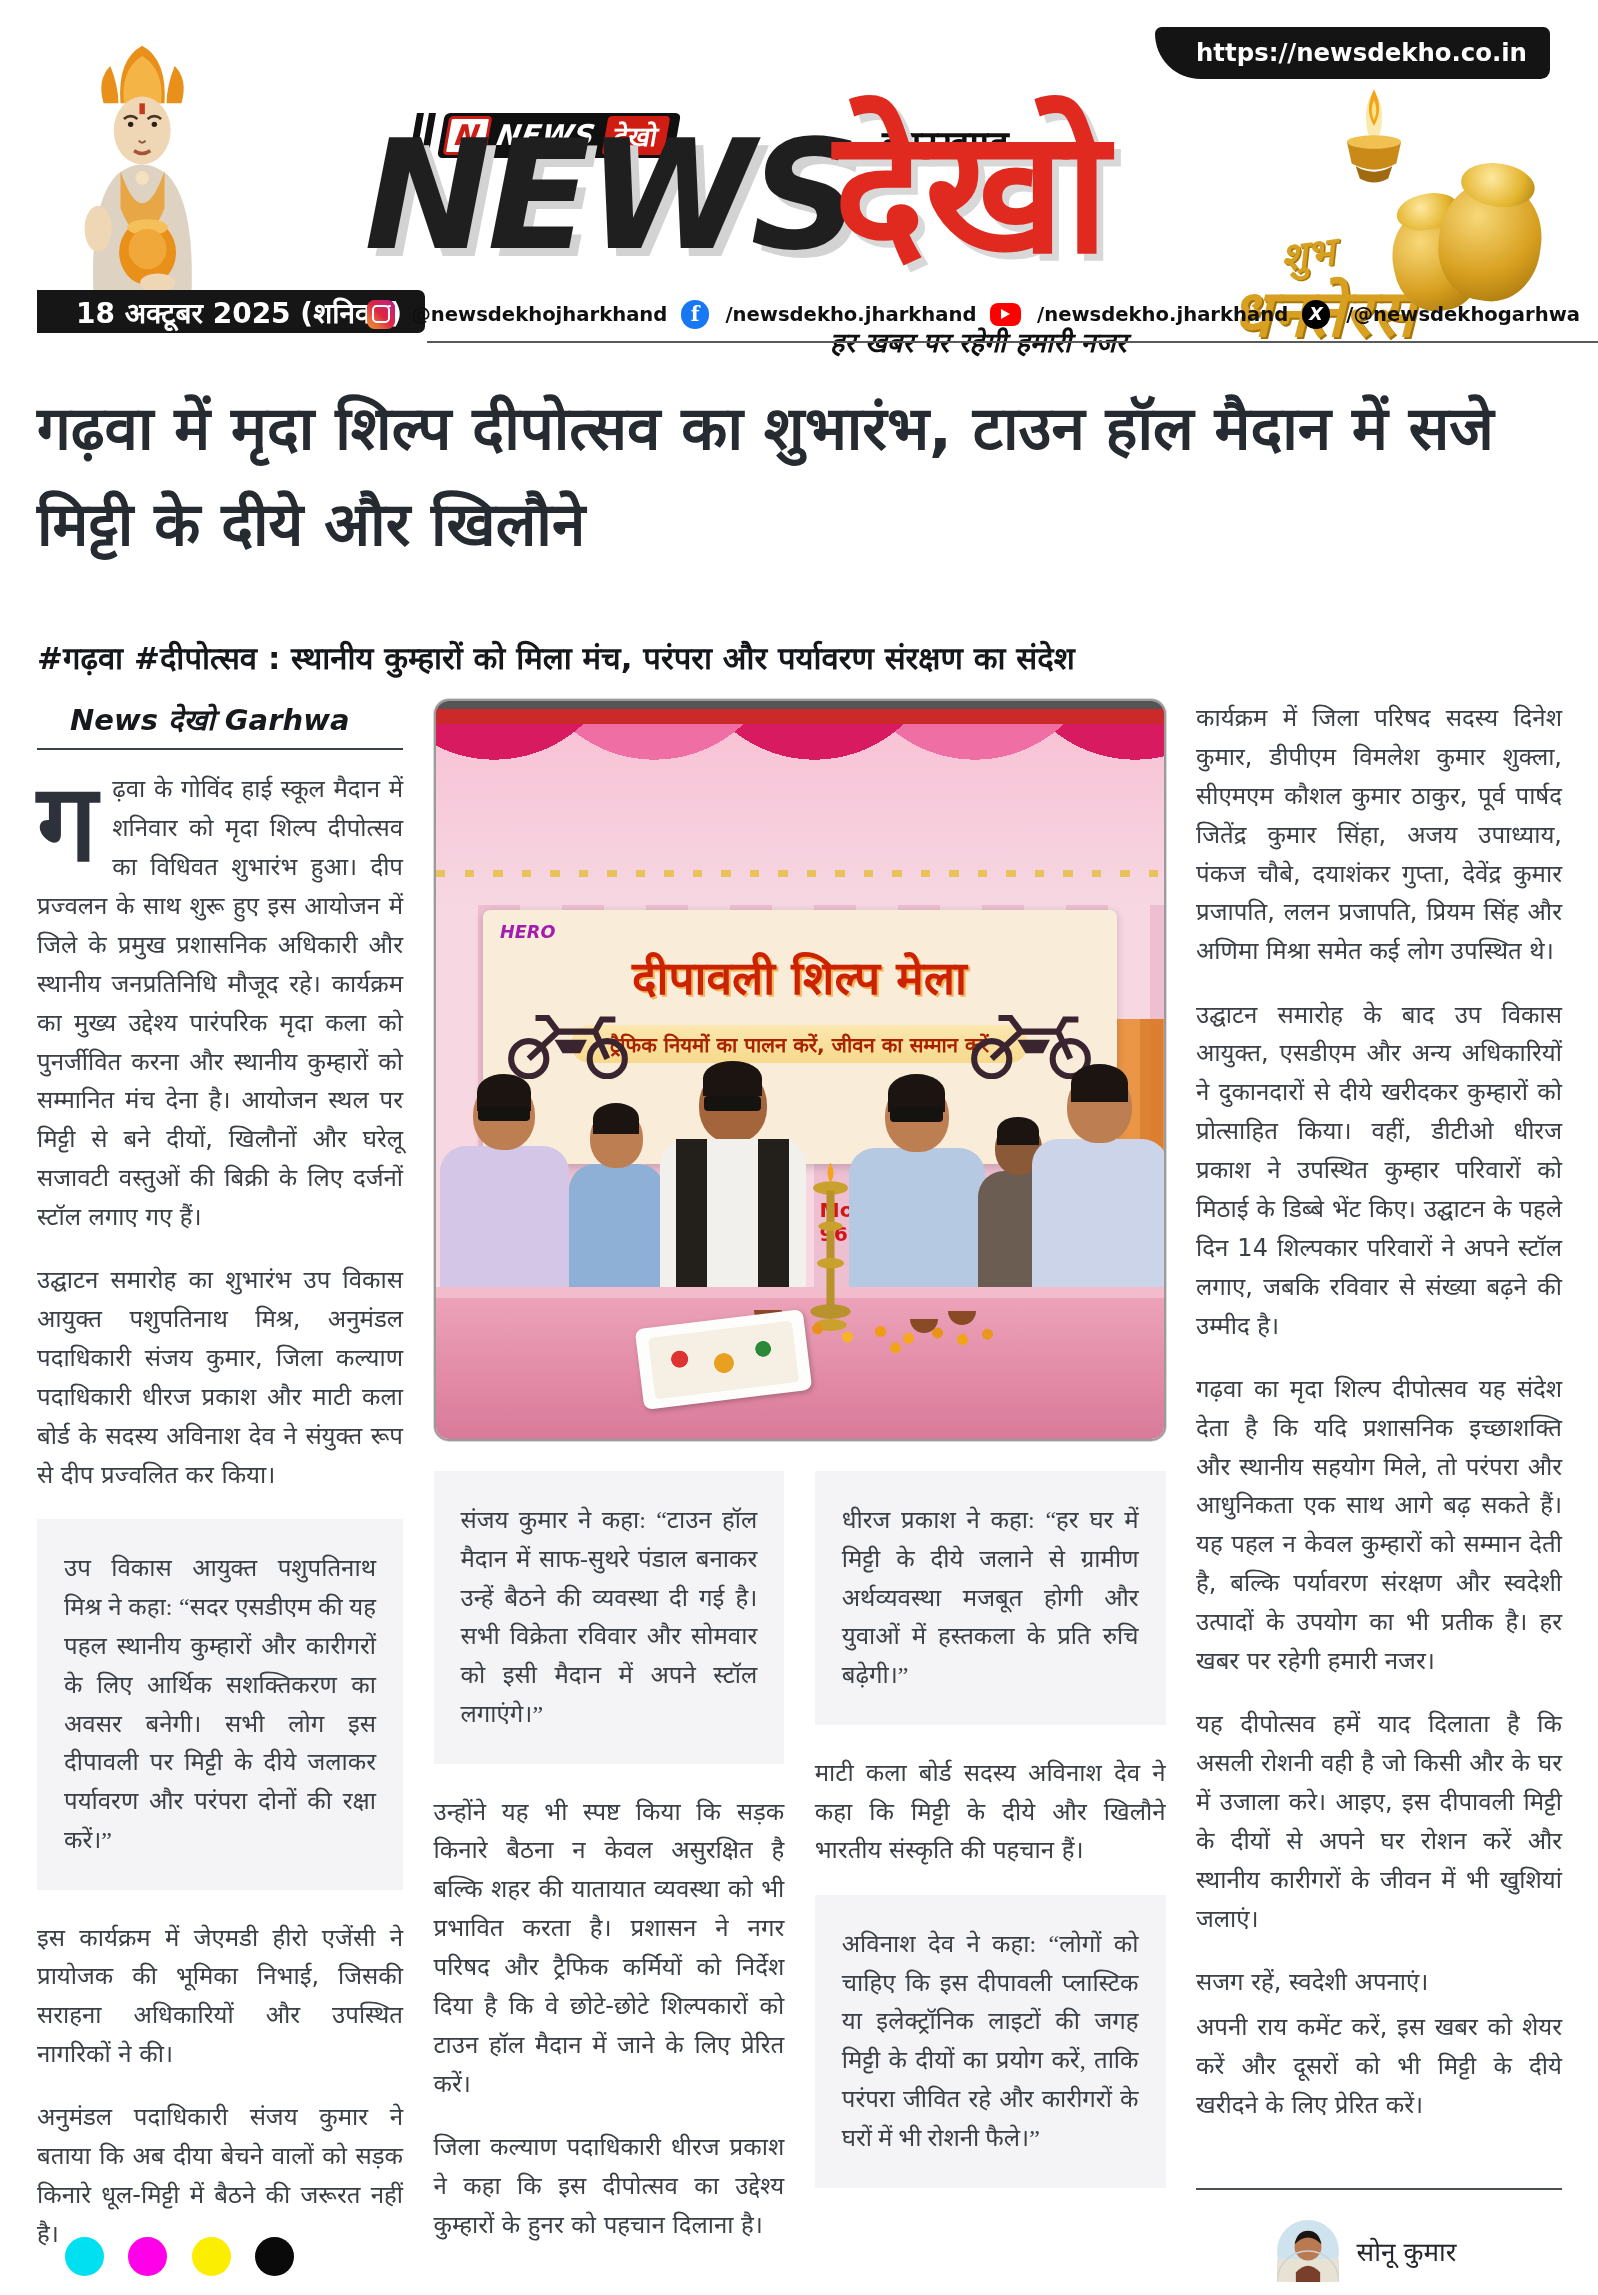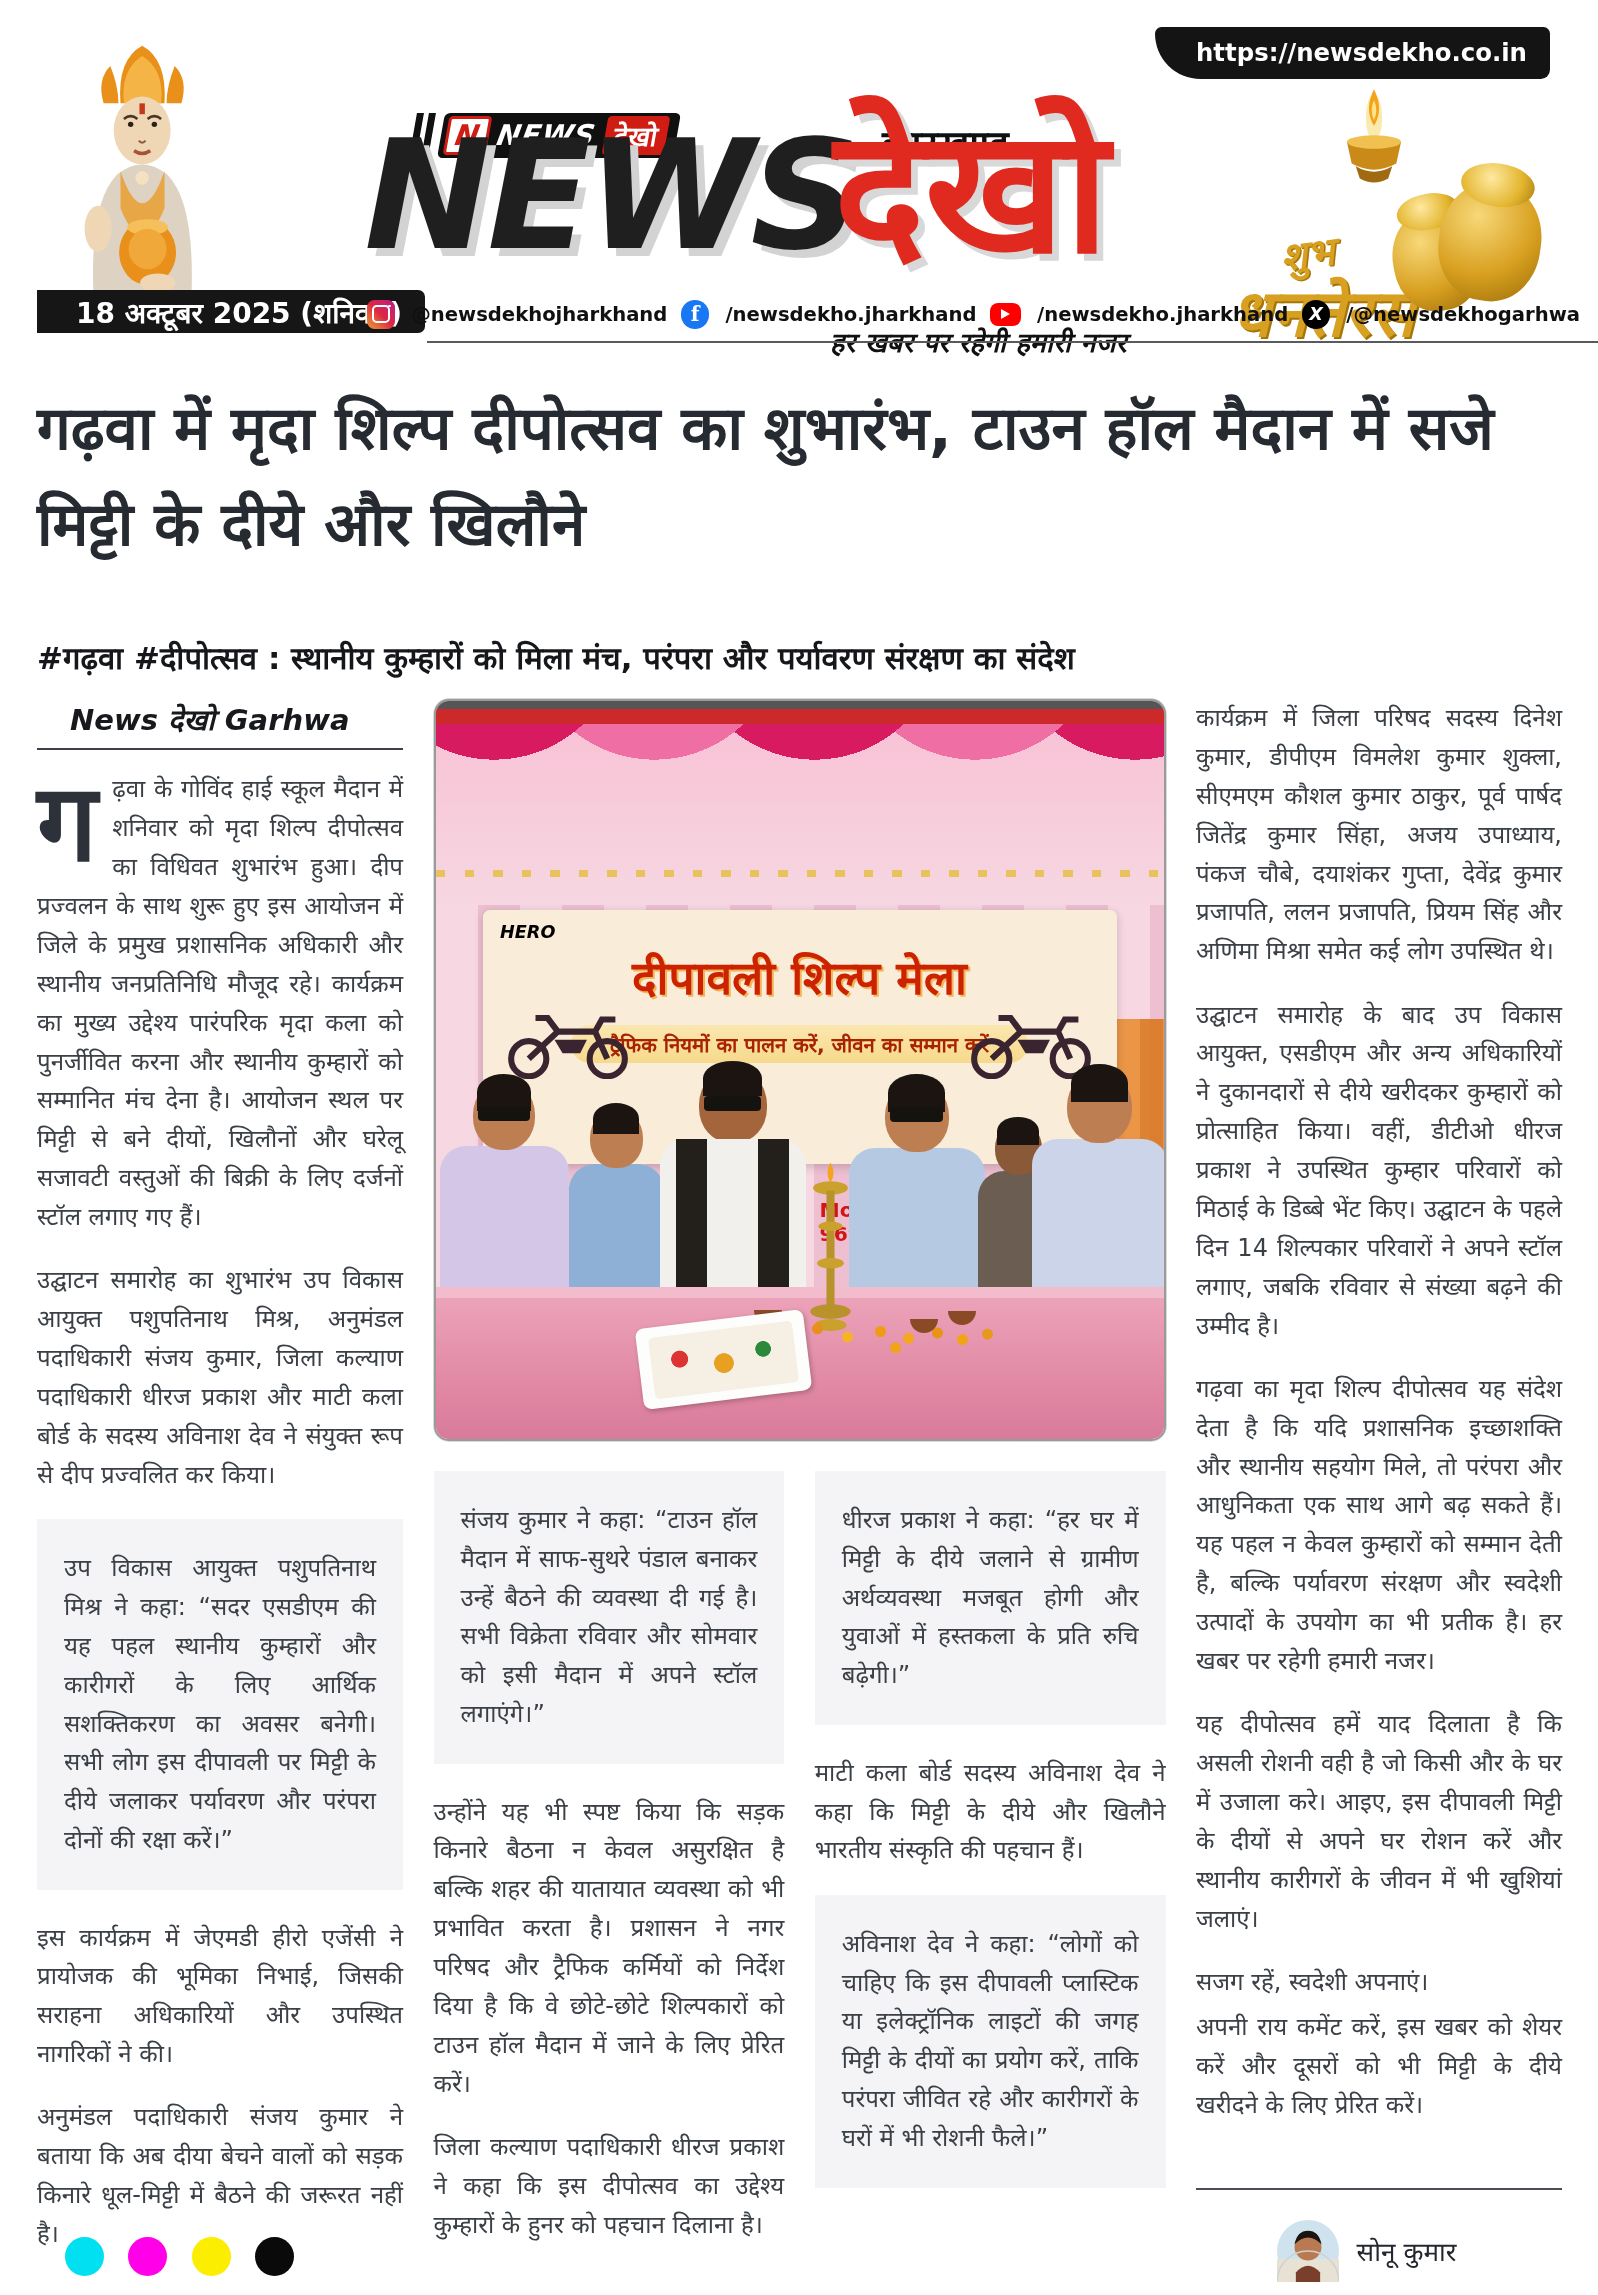--- a/index.html
+++ b/index.html
@@ -75,21 +75,21 @@
   
   .main { position:absolute; left:37px; right:37px; top:699px; bottom:26px; display:flex; gap:30.5px; }
   .colA { width:366px; }
   .mid  { width:732px; display:flex; flex-direction:column; }
   .colD { width:366px; display:flex; flex-direction:column; }
 
   .kicker { font-size:29px; font-weight:700; color:#17191d; padding-left:33px; margin-bottom:9.5px;font-style:italic; }
   .col-rule { height:2.7px; background:#3d424a; margin-bottom:20.3px; }
 
   .bodytext p { font-size:24px; line-height:1.62; text-align:justify; margin-bottom:24.4px; color:#3b4046; }
-  .quote-box { background:#f4f4f6; padding:30px 27px; margin-bottom:28.5px; }
+  .quote-box { background:#f4f4f6; padding:30px 27px; margin-bottom:28.5px;font-family:Liberation Serif, serif; }
   .quote-box p { margin-bottom:0; font-size:24px; line-height:1.62; text-align:justify; color:#3b4046; }
 
   .dropcap { float:left; font-size:107px; line-height:0.82; font-weight:800; color:#2d323a; margin:9.5px 15px 0 0; }
 
   
   .photo { position:relative; width:732px; height:745px; border-radius:15px; overflow:hidden;
            border:2px solid #9a9a9a; background:#f6d7e2; margin-bottom:30px; box-shadow:0 0 0 0.7px #ccc; }
   .ph-topbar { position:absolute; top:0; left:0; right:0; height:8.1px; background:#555; z-index:9; }
   .ph-redstrip { position:absolute; top:8.1px; left:0; right:0; height:15px; background:#cc2a2a; z-index:2; }
   .ph-drapes { position:absolute; top:8.1px; left:0; right:0; height:196px; z-index:1;
@@ -102,21 +102,21 @@
       linear-gradient(#f8c0d4, #f6d7e2);
   }
   .ph-garland { position:absolute; top:169px; left:0; right:0; height:6.8px; z-index:2;
     background:repeating-linear-gradient(90deg,#e8c25a 0 9.5px, transparent 9.5px 28.5px); }
   .ph-curtain { position:absolute; top:203px; left:0; right:0; bottom:0;
     background:repeating-linear-gradient(90deg,#f6d7e2 0 42px, #edbfd1 42px 84px); }
   .ph-orange { position:absolute; right:0; top:318px; width:139px; bottom:102px;
     background:repeating-linear-gradient(90deg,#e98a2b 0 23px, #d97314 23px 46px); opacity:.85; }
   .ph-banner { position:absolute; left:47px; right:47px; top:209px; height:254px; background:#f9ecd9;
     border-radius:6.8px; box-shadow:0 2.7px 9.5px rgba(0,0,0,.18); z-index:3; }
-  .ph-brand { position:absolute; left:17.6px; top:12.2px; font-size:17.6px; font-weight:900; font-style:italic; color:#000000; }
+  .ph-brand { position:absolute; left:17.6px; top:12.2px; font-size:17.6px; font-weight:900; font-style:italic; color:#a21caf; }
   .ph-title { text-align:center; margin-top:35px; font-size:46px; font-weight:900; color:#cc2200;
               text-shadow:2px 2px 0 #f0b65a; }
   .ph-sub { text-align:center; margin:17.6px auto 0; width:72%; font-size:20.3px; font-weight:800; color:#a82300;
             background:linear-gradient(#fbe7b0,#f6d98c); padding:5.4px 0; border-radius:20.3px; }
   .bike { position:absolute; top:81px; width:136px; height:88px; }
   .bike.left { left:17.6px; } .bike.right { right:17.6px; }
   .ph-sponsor-row { position:absolute; left:54px; right:54px; top:474px; z-index:3; display:flex; align-items:flex-start; }
   .ph-sponsor { font-size:62px; font-weight:900; font-style:italic; letter-spacing:3.4px; color:#e01414;
                 text-shadow:1.4px 1.4px 0 #8f0d0d; }
   .ph-phone-wrap { margin-left:23px; border-left:2.7px solid #c0392b; padding-left:17.6px; padding-top:23px; }

